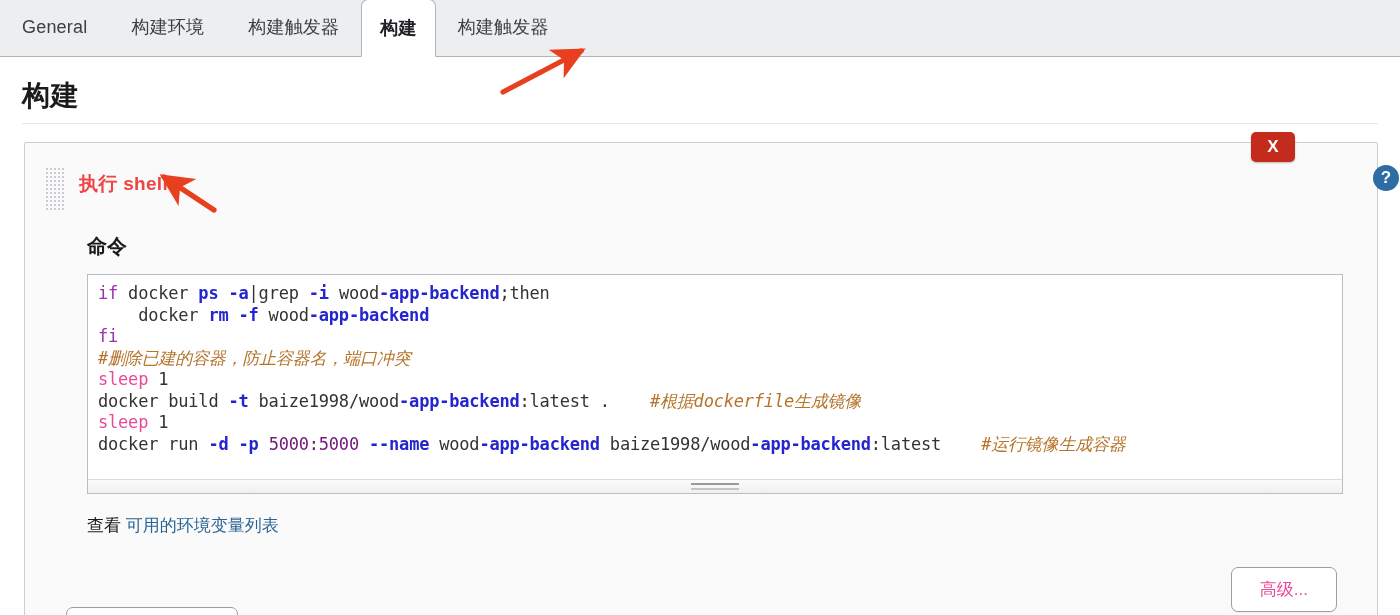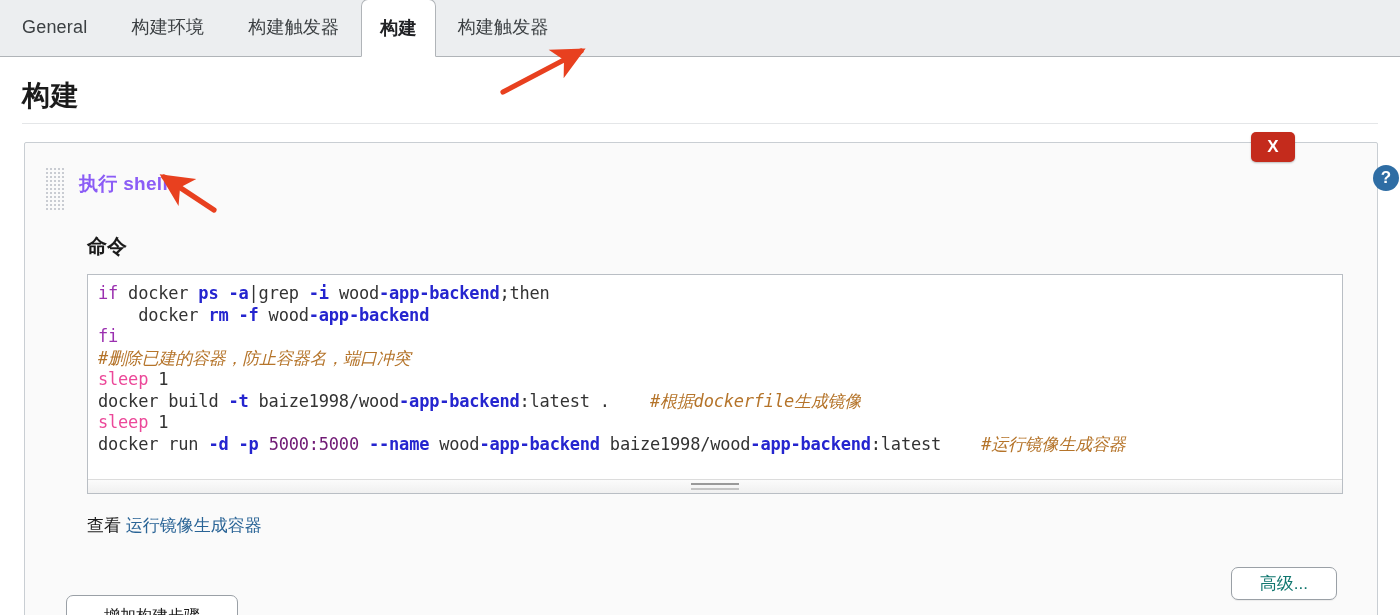--- a/index.html
+++ b/index.html
@@ -123,21 +123,21 @@
     height: 44px;
     margin-top: 2px;
     cursor: move;
     background-image: radial-gradient(#c6cad0 1px, transparent 1.2px);
     background-size: 4px 4px;
     opacity: 0.95;
   }
   .step-title {
     font-size: 19px;
     font-weight: bold;
-    color: #8b5cf6;
+    color: #ef4444;
     letter-spacing: 0.3px;
     padding-top: 6px;
   }
 
   .field-label {
     font-size: 20px;
     font-weight: bold;
     color: #1b1b1b;
     margin: 22px 0 0 42px;
   }
@@ -204,25 +204,25 @@
 
   
   .adv-row {
     display: flex;
     justify-content: flex-end;
     margin-top: 30px;
     padding-right: 12px;
   }
   .btn {
     font-size: 17px;
-    color: #0f766e;
+    color: #ec4899;
     background: #ffffff;
     border: 1px solid #9aa0a6;
     border-radius: 7px;
-    padding: 4px 28px;
+    padding: 10px 28px;
     cursor: pointer;
     box-shadow: 0 1px 1px rgba(0,0,0,0.06);
   }
 
   
   .bottom-btn {
     position: absolute;
     left: 42px;
     bottom: -14px;
     width: 172px;
@@ -272,21 +272,21 @@
 
     <div class="code-box">
       <div class="code-area" id="code-area"><div class="code-line"><span class="tk-kw">if </span><span class="tk-cmd">docker </span><span class="tk-blue">ps </span><span class="tk-blue">-a</span><span class="tk-plain">|</span><span class="tk-plain">grep </span><span class="tk-blue">-i</span><span class="tk-plain"> wood</span><span class="tk-blue">-app-backend</span><span class="tk-plain">;then</span></div><div class="code-line"><span class="tk-plain">    docker </span><span class="tk-blue">rm </span><span class="tk-blue">-f</span><span class="tk-plain"> wood</span><span class="tk-blue">-app-backend</span></div><div class="code-line"><span class="tk-kw">fi</span></div><div class="code-line"><span class="tk-cmt">#删除已建的容器，防止容器名，端口冲突</span></div><div class="code-line"><span class="tk-bluen">sleep</span><span class="tk-plain"> 1</span></div><div class="code-line"><span class="tk-plain">docker build </span><span class="tk-blue">-t</span><span class="tk-plain"> baize1998/wood</span><span class="tk-blue">-app-backend</span><span class="tk-plain">:latest .    </span><span class="tk-cmt">#根据dockerfile生成镜像</span></div><div class="code-line"><span class="tk-bluen">sleep</span><span class="tk-plain"> 1</span></div><div class="code-line"><span class="tk-plain">docker run </span><span class="tk-blue">-d </span><span class="tk-blue">-p</span><span class="tk-plain"> </span><span class="tk-num">5000:5000</span><span class="tk-plain"> </span><span class="tk-blue">--name</span><span class="tk-plain"> wood</span><span class="tk-blue">-app-backend</span><span class="tk-plain"> baize1998/wood</span><span class="tk-blue">-app-backend</span><span class="tk-plain">:latest    </span><span class="tk-cmt">#运行镜像生成容器</span></div></div>
       <div class="editor-gutter">
         <div class="resize-grip"></div>
       </div>
     </div>
 
     <div class="link-row">
       <span>查看</span>
-      <a href="#">运行镜像生成容器</a>
+      <a href="#">可用的环境变量列表</a>
     </div>
 
     <div class="adv-row">
       <div class="btn">高级...</div>
     </div>
   </div>
 
   <div class="bottom-btn">增加构建步骤</div>
 </div>
 

